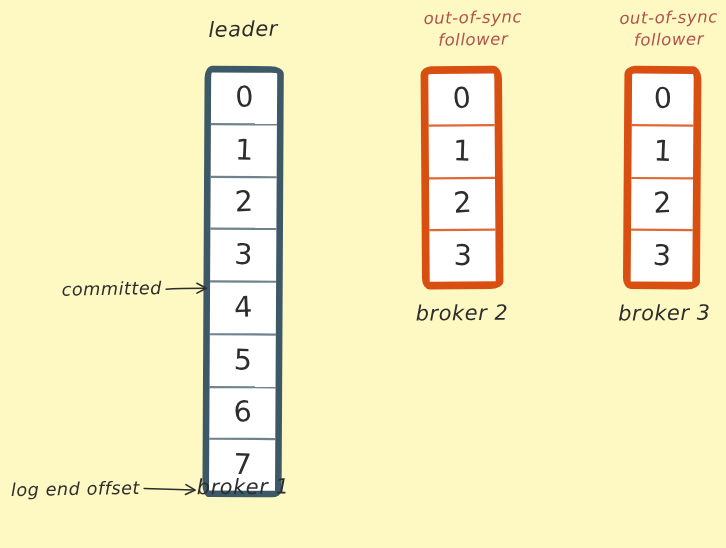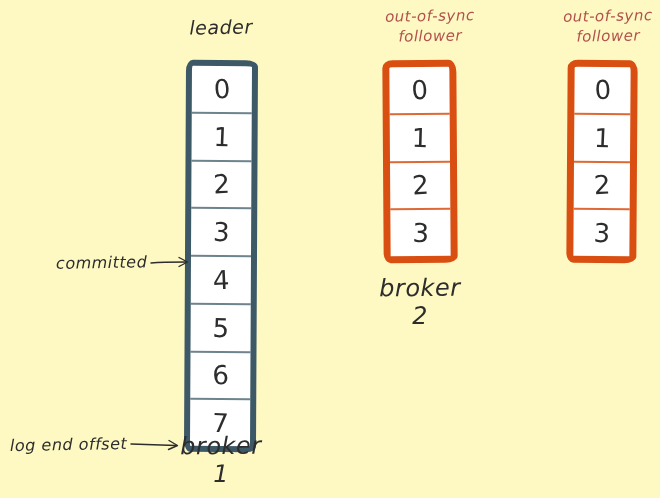--- a/index.html
+++ b/index.html
@@ -71,21 +71,21 @@
     position: absolute;
     left: 183px; top: 16px;
     width: 76px;
     text-align: center;
     font-size: 19px;
     transform: rotate(-1deg);
   }
   .broker-label {
     position: absolute;
     text-align: center;
-    font-size: 24px;
+    font-size: 19px;
     transform: rotate(-0.5deg);
   }
   .broker-label.b1 { left: 176px; top: 432px; width: 90px; }
   .broker-label.b2 { left: 376px; top: 274px; width: 88px; }
   .broker-label.b3 { left: 560px; top: 274px; width: 88px; }
 
   .follower-title {
     position: absolute;
     width: 110px;
     text-align: center;
@@ -200,14 +200,15 @@
         <span class="digit">1</span>
       </div>
     <div class="cell">
         <span class="digit">2</span>
       </div>
     <div class="cell">
         <span class="digit">3</span>
       </div>
   </div>
 
+  <div class="broker-label b3 hand">broker 3</div>
 
 </div>
 
 </body></html>

